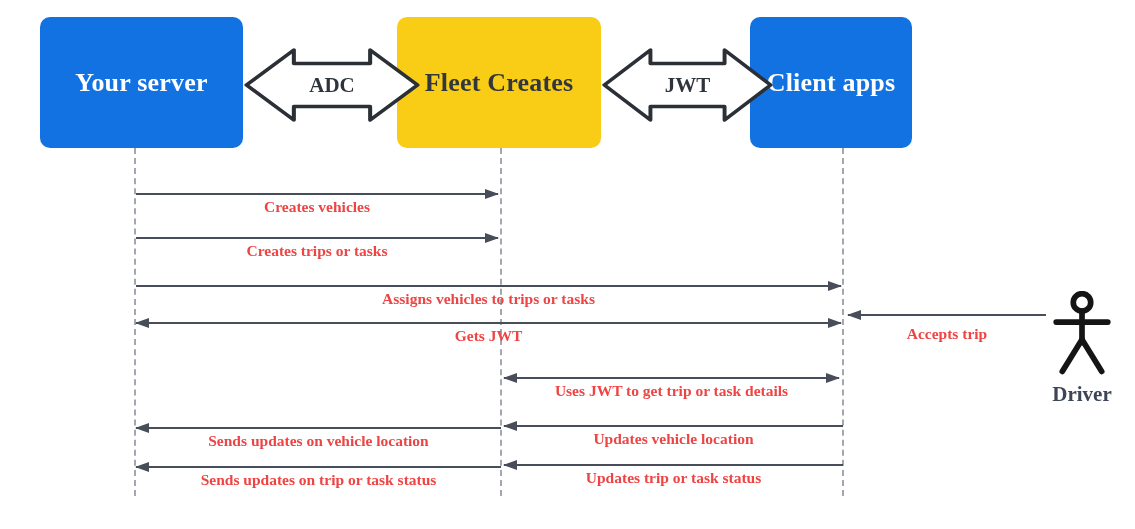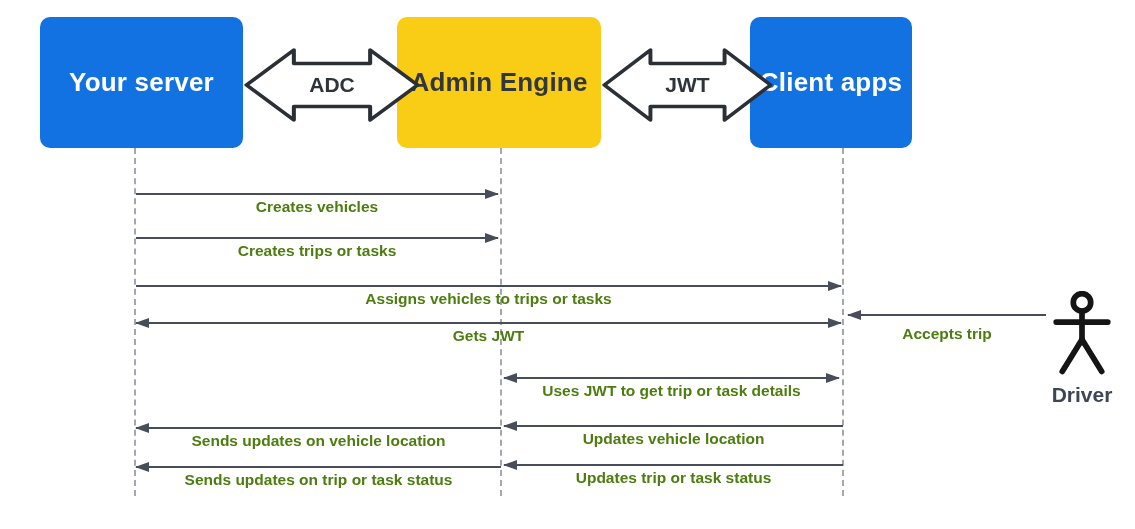--- a/index.html
+++ b/index.html
@@ -1,18 +1,18 @@
 <!DOCTYPE html>
 <html><head>
 <meta charset="utf-8">
 <style>
   html,body{margin:0;padding:0;background:#ffffff;}
   .canvas{
     position:relative;width:1135px;height:529px;background:#ffffff;overflow:hidden;
-    font-family:Liberation Sans, sans-serif;
+    font-family:Liberation Serif, serif;
   }
   
   .node{
     position:absolute;top:17px;height:131px;border-radius:10px;
     display:flex;align-items:center;justify-content:center;
     font-weight:bold;font-size:26px;letter-spacing:0.2px;
   }
   .node.blue{background:#1372E2;color:#ffffff;}
   .node.yellow{background:#F9CC16;color:#32373E;}
   
@@ -35,38 +35,38 @@
   .actor.driver{color:#151515;}
   
   .msg{position:absolute;}
   .msg .line{position:absolute;left:0;right:0;top:0;height:0;border-top:2px solid #474E59;}
   .msg .head{position:absolute;top:-4.5px;width:0;height:0;
     border-top:5.5px solid transparent;border-bottom:5.5px solid transparent;}
   .msg .head.r{right:-1px;border-left:14px solid #474E59;}
   .msg .head.l{left:-1px;border-right:14px solid #474E59;}
   .msg .label{
     position:absolute;top:5px;left:0;right:0;text-align:center;
-    font-weight:bold;font-size:15.5px;color:#4d7c0f;white-space:nowrap;
+    font-weight:bold;font-size:15.5px;color:#ef4444;white-space:nowrap;
   }
   .msg .label.two-line span{display:block;line-height:19px;}
 </style>
 </head>
 <body>
 
 <div class="canvas">
 
   <div class="lifeline" style="left:134px;"></div>
   <div class="lifeline" style="left:500px;"></div>
   <div class="lifeline" style="left:842px;"></div>
 
   <div class="node blue" style="left:40px;width:203px;">
     <span>Your server</span>
   </div>
   <div class="node yellow" style="left:397px;width:204px;">
-    <span>Admin Engine</span>
+    <span>Fleet Creates</span>
   </div>
   <div class="node blue" style="left:750px;width:162px;">
     <span>Client apps</span>
   </div>
 
   <div class="blockarrow" style="left:243px;width:154px;">
     <svg viewBox="0 0 154 84" preserveAspectRatio="none">
       <path d="M3 42 L44 7 L44 20.5 L110 20.5 L110 7 L151 42 L110 77 L110 63.5 L44 63.5 L44 77 Z" fill="#ffffff" stroke="#2B3036" stroke-width="3.5" stroke-linejoin="round"></path>
     </svg>
     <span class="blocklabel">ADC</span>

